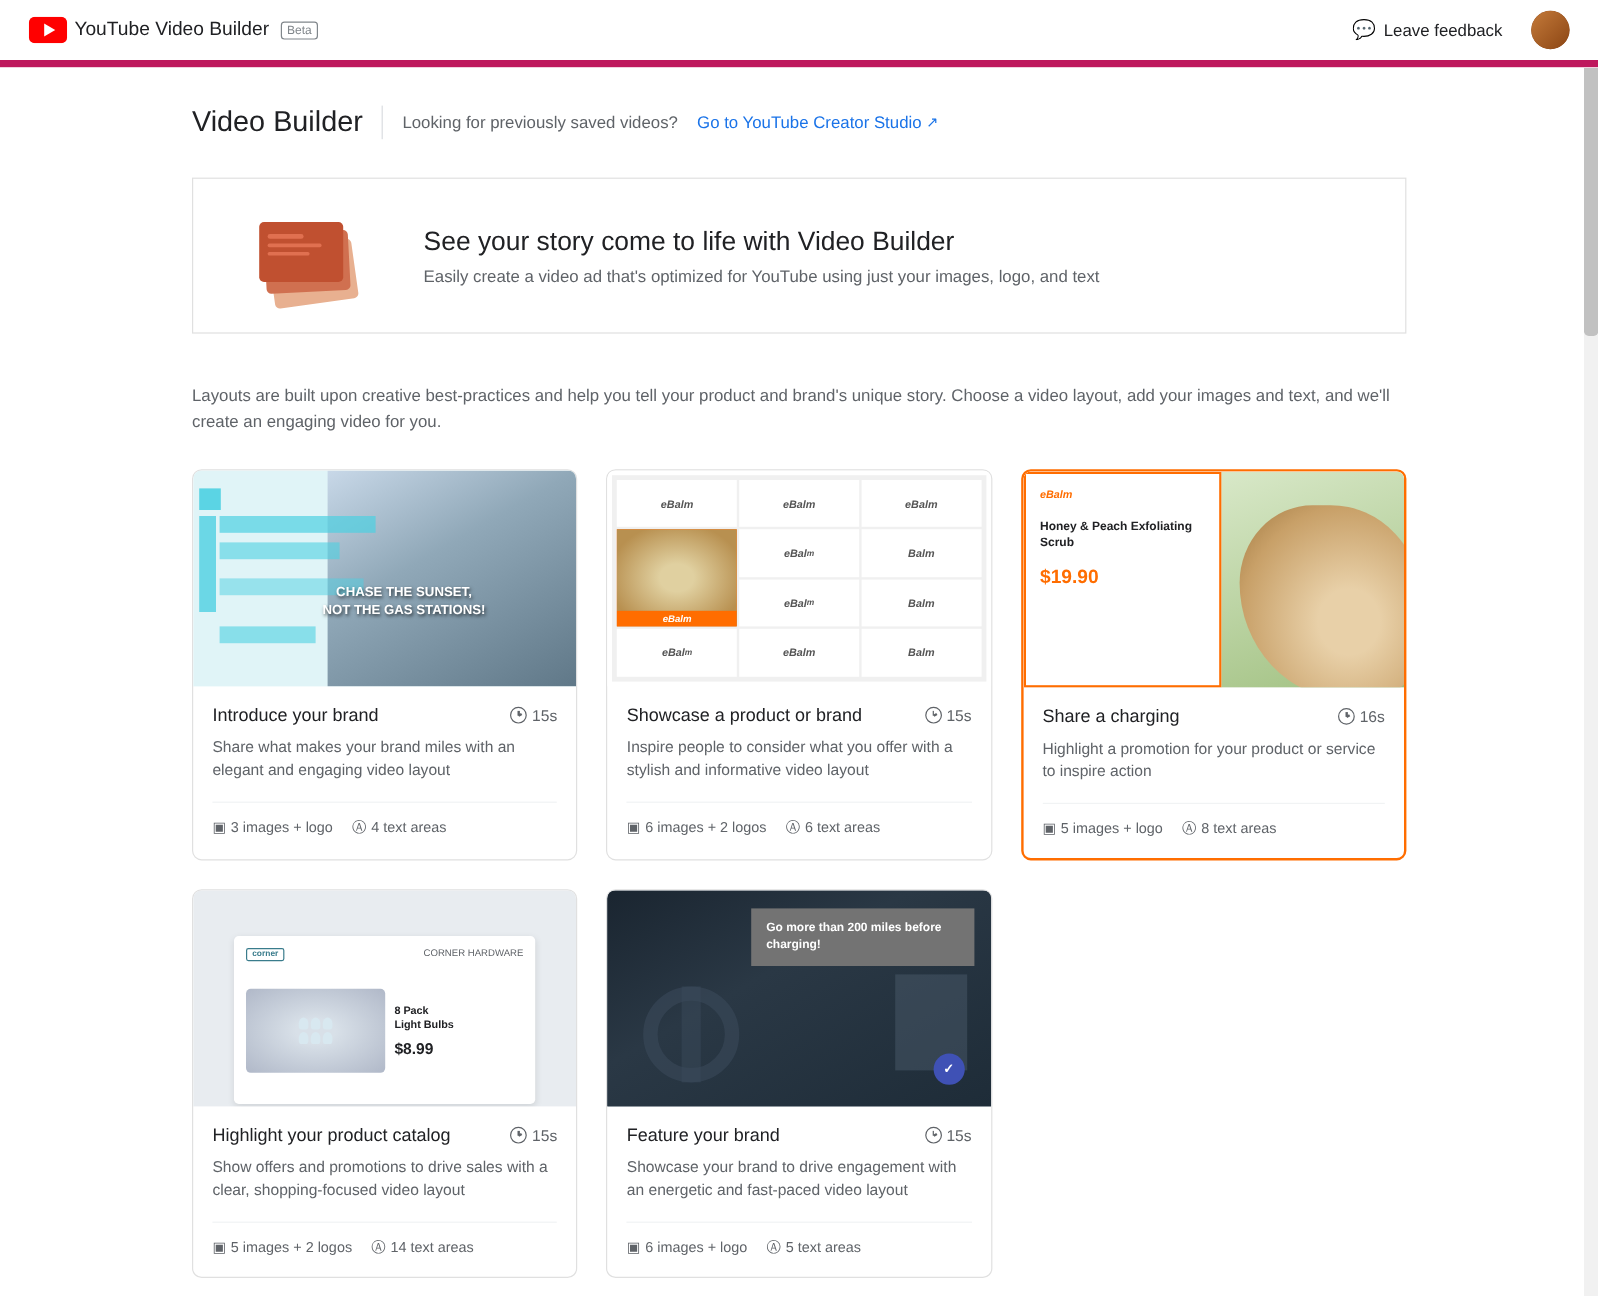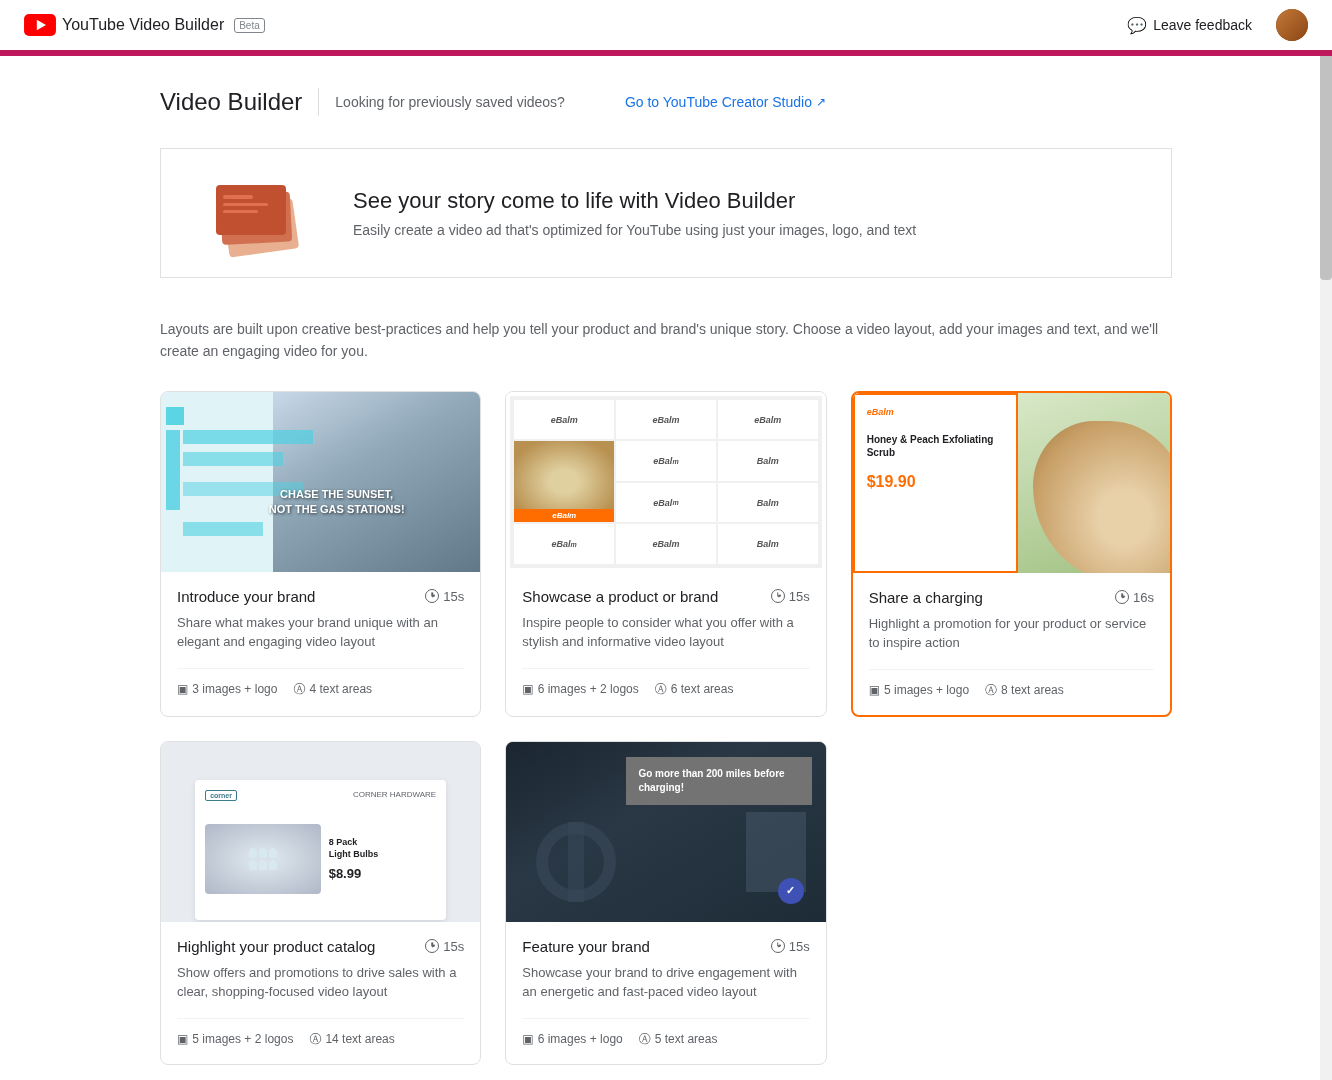--- a/index.html
+++ b/index.html
@@ -101,21 +101,20 @@
       font-size: 14px;
       color: #5f6368;
     }
     .studio-link {
       color: #1a73e8;
       text-decoration: none;
       font-size: 14px;
       display: inline-flex;
       align-items: center;
       gap: 4px;
-      margin-left: 44px;
     }
 
     
     .hero-banner {
       background: #fff;
       border: 1px solid #e0e0e0;
       border-radius: 0;
       display: flex;
       align-items: center;
       padding: 24px 40px;
@@ -384,21 +383,21 @@
           <div style="position:absolute;bottom:30%;left:15%;right:5%;text-align:center;font-size:11px;font-weight:700;color:#fff;text-shadow:1px 1px 3px rgba(0,0,0,0.7);line-height:1.4;">CHASE THE SUNSET,<br>NOT THE GAS STATIONS!</div>
         </div>
         <div class="layout-info">
           <div class="layout-name-row">
             <span class="layout-name">Introduce your brand</span>
             <span class="layout-duration">
               <span class="clock-icon"></span>
               <span>15s</span>
             </span>
           </div>
-          <p class="layout-description">Share what makes your brand unique with an elegant and engaging video layout</p>
+          <p class="layout-description">Share what makes your brand miles with an elegant and engaging video layout</p>
           <div class="layout-meta">
             <span class="layout-meta-item">
               <span>▣</span>
               <span>3 images + logo</span>
             </span>
             <span class="layout-meta-item">
               <span>Ⓐ</span>
               <span>4 text areas</span>
             </span>
           </div>

